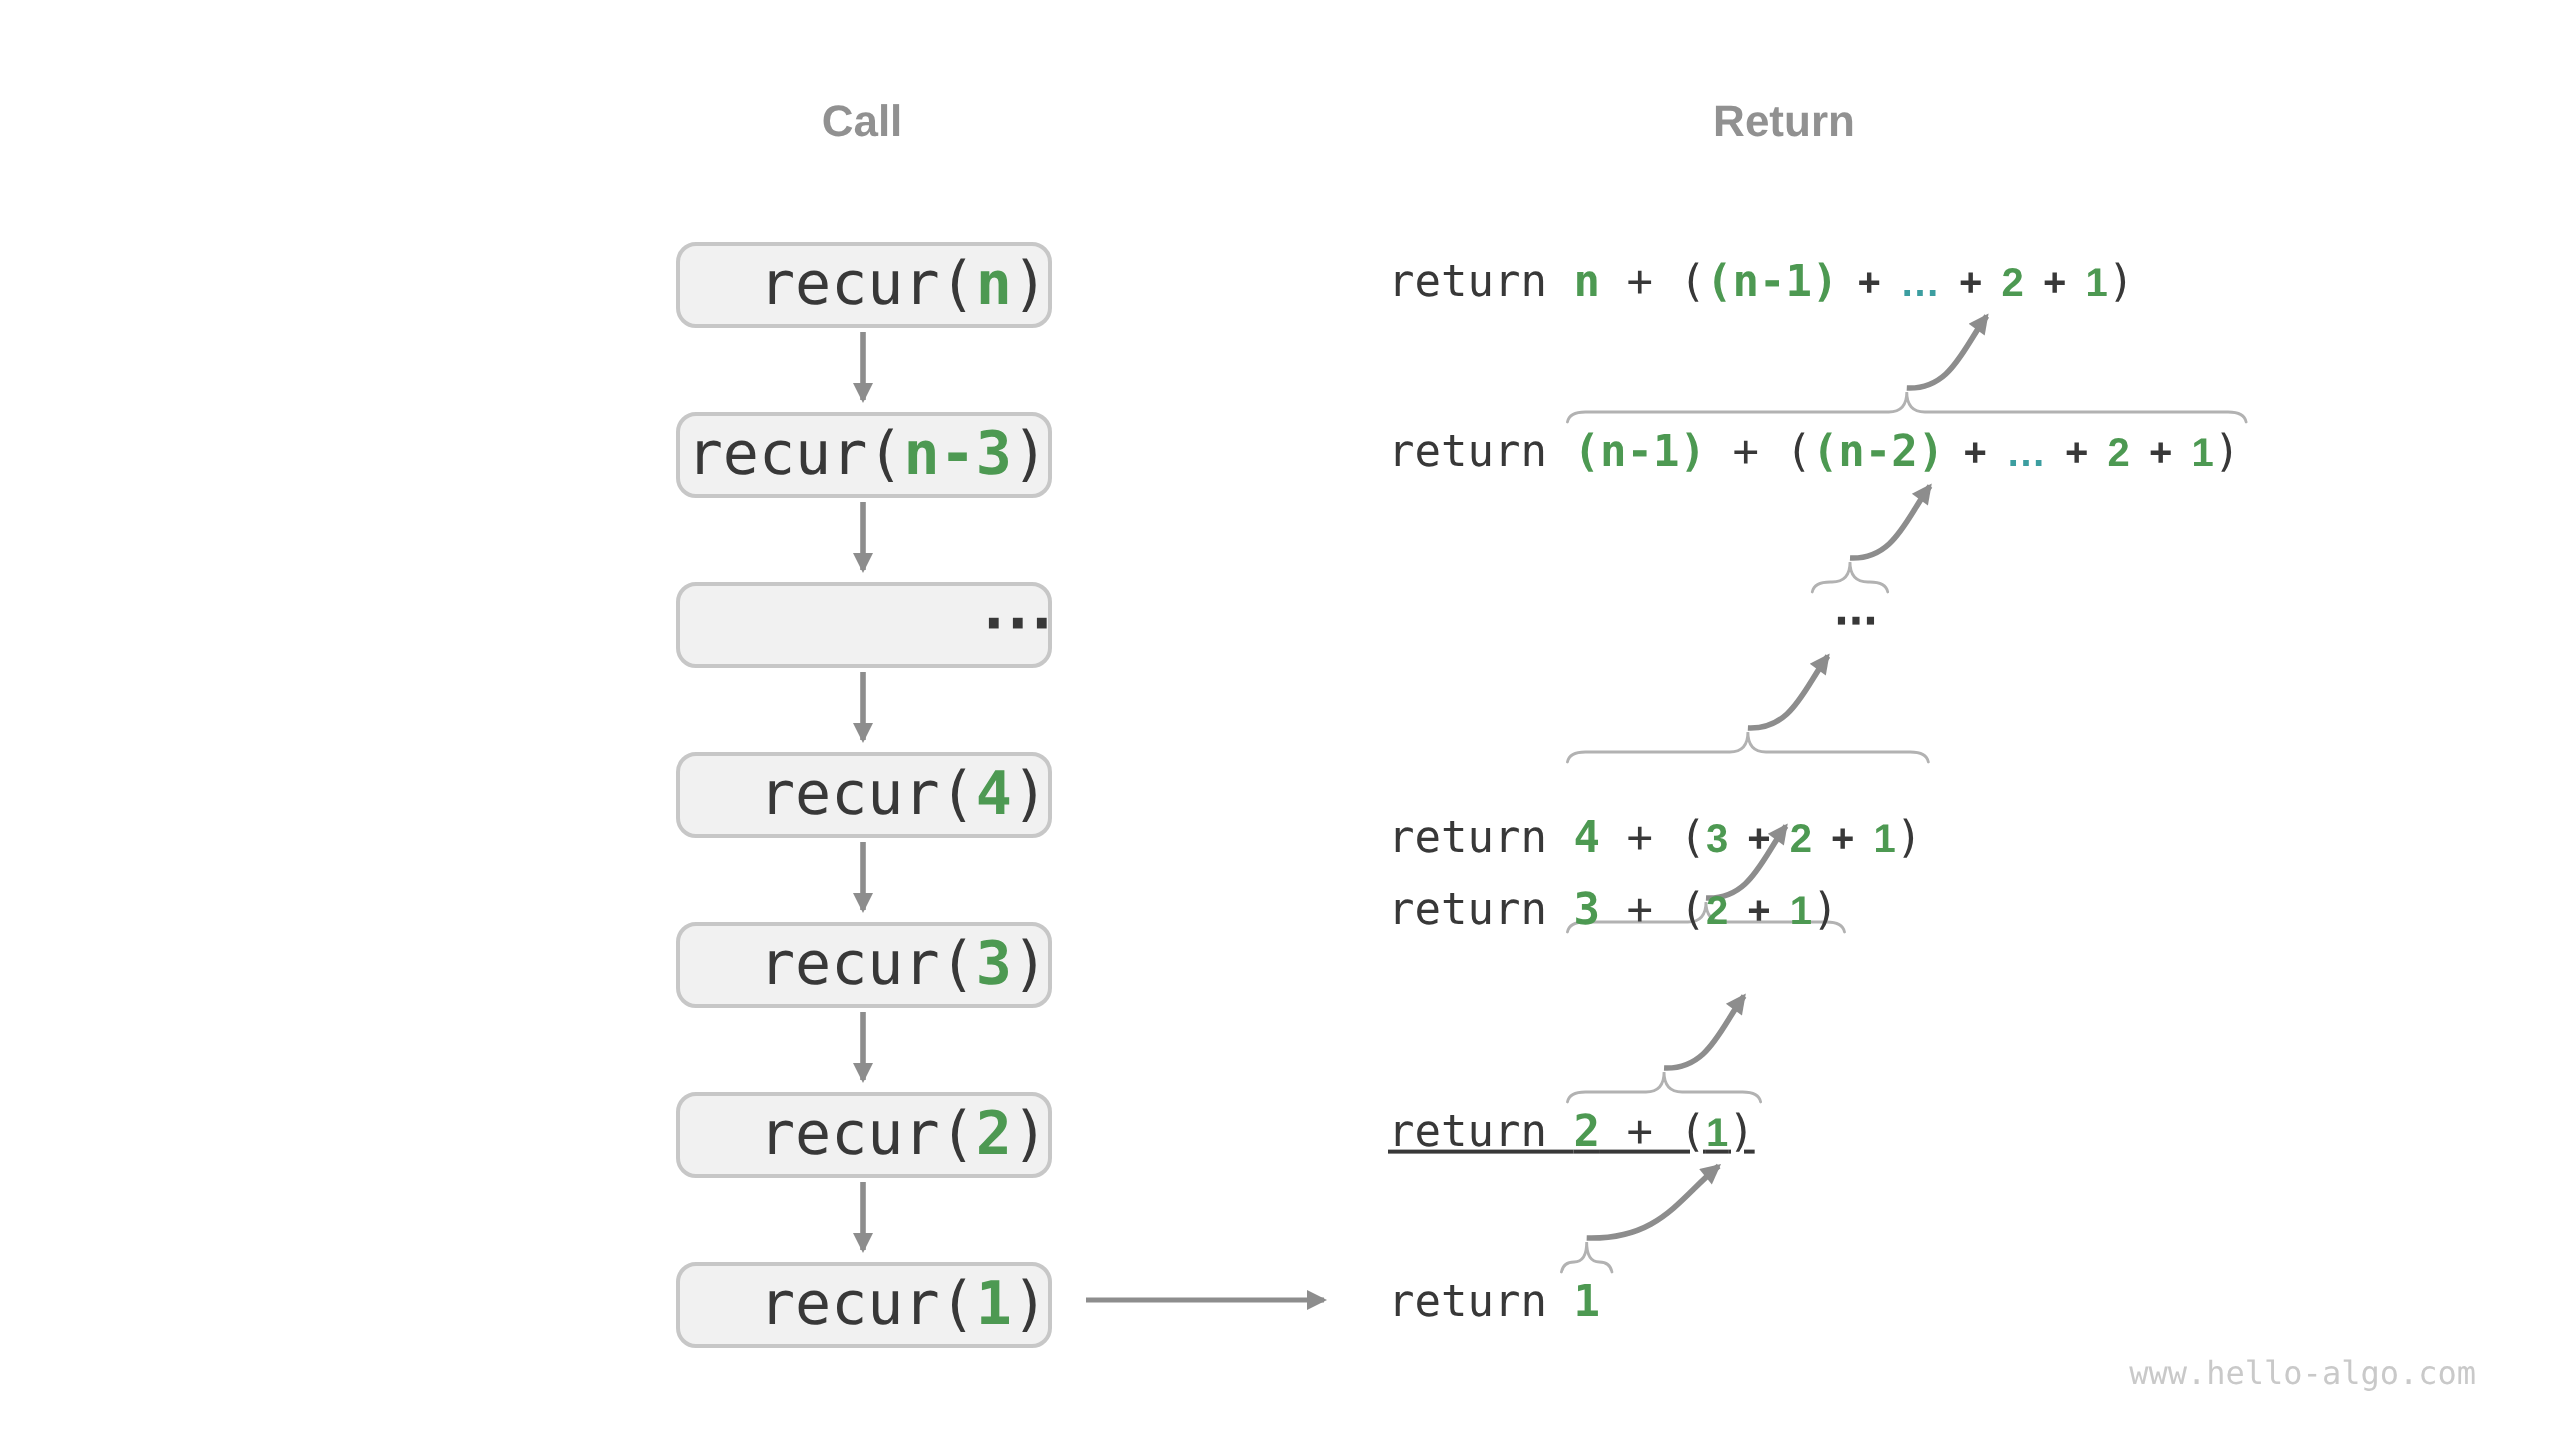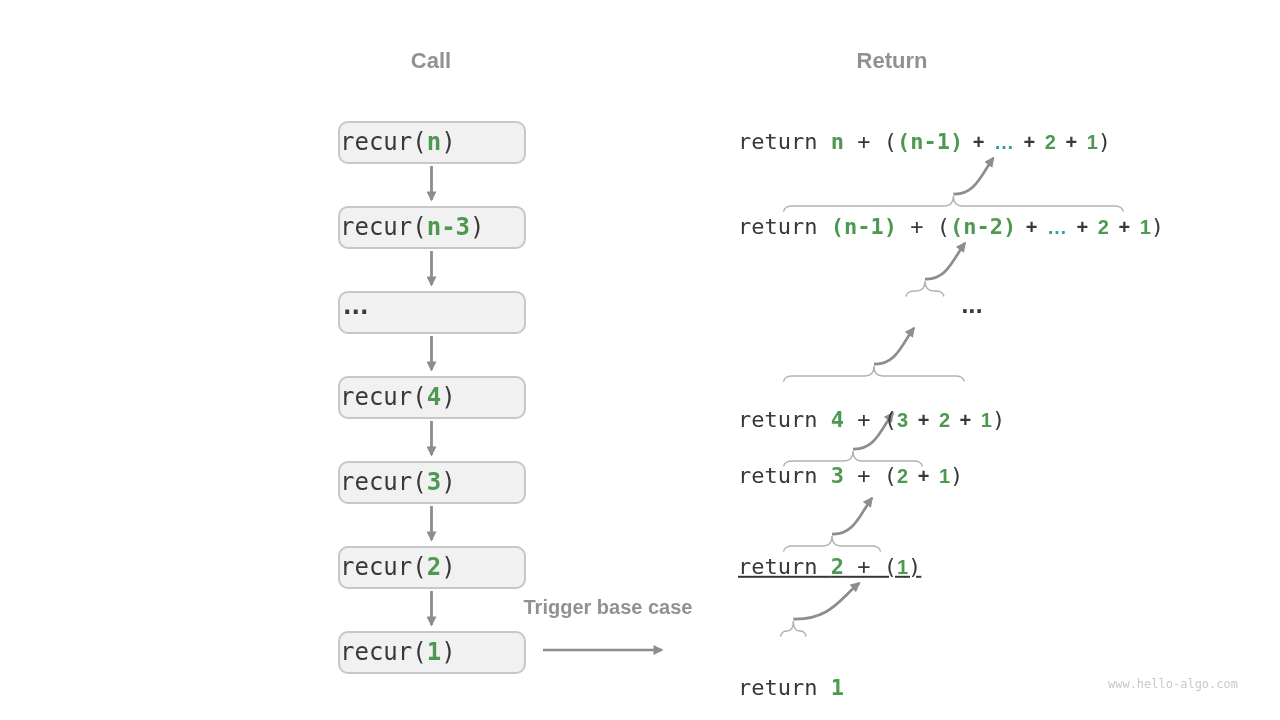--- a/index.html
+++ b/index.html
@@ -9,44 +9,44 @@
   }
   #arrow-layer{position:absolute;left:0;top:0;pointer-events:none;}
   .col-header{
     position:absolute;transform:translate(-50%,-50%);
     font-family:"Liberation Sans",sans-serif;font-weight:700;font-size:22px;
     color:var(--gray);white-space:nowrap;
   }
   .call-box{
     position:absolute;left:338px;width:188px;height:43px;box-sizing:border-box;
     background:var(--box-bg);border:2px solid var(--box-border);border-radius:10px;
-    display:flex;align-items:center;justify-content:flex-start;
-    font-size:24px;color:var(--dark);white-space:pre;
+    display:flex;align-items:center;justify-content:flex-end;
+    font-size:30px;color:var(--dark);white-space:pre;
   }
   .ret-line{
     position:absolute;left:694px;transform:translateY(-50%);
-    font-size:22px;color:var(--dark);white-space:pre;line-height:1.2;margin-left:44px;
+    font-size:22px;color:var(--dark);white-space:pre;line-height:1.2;
   }
   .ret-line.dots-line{left:925px;transform:translate(-50%,-50%);}
   .seg-m{color:var(--dark);}
   .seg-mg{color:var(--green);font-weight:600;}
   .seg-b,.seg-bg,.seg-bt{
     font-family:"Liberation Sans",sans-serif;font-weight:700;font-size:20px;word-spacing:4px;
   }
   .seg-b{color:var(--dark);}
   .seg-bg{color:var(--green);}
   .seg-bt{color:var(--teal);}
   .seg-dots{color:var(--dark);letter-spacing:-6px;font-weight:600;}
   .trigger-label{
     position:absolute;transform:translate(-50%,-50%);
     font-family:"Liberation Sans",sans-serif;font-weight:700;font-size:20px;
     color:var(--gray);white-space:nowrap;
   }
   .watermark{
-    position:absolute;right:42px;top:677px;font-size:12px;color:var(--watermark);
+    position:absolute;right:42px;top:677px;font-size:16px;color:var(--watermark);
     white-space:nowrap;
   }
 </style>
 </head>
 <body>
 
 <div id="canvas" style="--green: #4D9952; --teal: #3C9EA0; --dark: #383838; --gray: #919191; --box-bg: #F1F1F1; --box-border: #C7C7C7; --watermark: #C9C9C9;">
   <svg id="arrow-layer" width="1280" height="720">
     <defs>
       <marker id="ah" viewBox="0 0 10 10" refX="8.5" refY="5" markerWidth="11" markerHeight="10" markerUnits="userSpaceOnUse" orient="auto-start-reverse">
@@ -84,23 +84,22 @@
   <div id="rows-container">
       <div class="call-box" style="top: 120.5px;"><span class="seg-m">recur(</span><span class="seg-mg">n</span><span class="seg-m">)</span></div>
       <div class="ret-line" style="top: 142px;"><span><span class="seg-m">return </span></span><span><span class="seg-mg">n</span><span class="seg-m"> + (</span><span class="seg-mg">(n-1)</span><span class="seg-b"> + </span><span class="seg-bt">…</span><span class="seg-b"> + </span><span class="seg-bg">2</span><span class="seg-b"> + </span><span class="seg-bg">1</span><span class="seg-m">)</span></span></div>
       <div class="call-box" style="top: 205.5px;"><span class="seg-m">recur(</span><span class="seg-mg">n-3</span><span class="seg-m">)</span></div>
       <div class="ret-line" style="top: 227px;"><span><span class="seg-m">return </span></span><span><span class="seg-mg">(n-1)</span><span class="seg-m"> + (</span><span class="seg-mg">(n-2)</span><span class="seg-b"> + </span><span class="seg-bt">…</span><span class="seg-b"> + </span><span class="seg-bg">2</span><span class="seg-b"> + </span><span class="seg-bg">1</span><span class="seg-m">)</span></span></div>
       <div class="call-box" style="top: 290.5px;"><span class="seg-dots">···</span></div>
       <div class="ret-line dots-line" style="top: 312px;"><span></span><span><span class="seg-dots">···</span></span></div>
       <div class="call-box" style="top: 375.5px;"><span class="seg-m">recur(</span><span class="seg-mg">4</span><span class="seg-m">)</span></div>
       <div class="ret-line" style="top: 420px;"><span><span class="seg-m">return </span></span><span><span class="seg-mg">4</span><span class="seg-m"> + (</span><span class="seg-bg">3</span><span class="seg-b"> + </span><span class="seg-bg">2</span><span class="seg-b"> + </span><span class="seg-bg">1</span><span class="seg-m">)</span></span></div>
       <div class="call-box" style="top: 460.5px;"><span class="seg-m">recur(</span><span class="seg-mg">3</span><span class="seg-m">)</span></div>
-      <div class="ret-line" style="top: 476px;"><span><span class="seg-m">return </span></span><span><span class="seg-mg">3</span><span class="seg-m"> + (</span><span class="seg-bg">2</span><span class="seg-b"> + </span><span class="seg-bg">1</span><span class="seg-m">)</span></span></div>
+      <div class="ret-line" style="top: 456px;"><span><span class="seg-m">return </span></span><span><span class="seg-mg">3</span><span class="seg-m"> + (</span><span class="seg-bg">2</span><span class="seg-b"> + </span><span class="seg-bg">1</span><span class="seg-m">)</span></span></div>
       <div class="call-box" style="top: 545.5px;"><span class="seg-m">recur(</span><span class="seg-mg">2</span><span class="seg-m">)</span></div>
       <div class="ret-line" style="top: 567px; text-decoration: underline;"><span><span class="seg-m">return </span></span><span><span class="seg-mg">2</span><span class="seg-m"> + (</span><span class="seg-bg">1</span><span class="seg-m">)</span></span></div>
       <div class="call-box" style="top: 630.5px;"><span class="seg-m">recur(</span><span class="seg-mg">1</span><span class="seg-m">)</span></div>
-      <div class="ret-line" style="top: 688px;"><span><span class="seg-m">return </span></span><span><span class="seg-mg">1</span></span></div>
+      <div class="ret-line" style="top: 652px;"><span><span class="seg-m">return </span></span><span><span class="seg-mg">1</span></span></div>
     </div>
 
-  <div class="trigger-label" style="left:608px;top:607px">Trigger base case</div>
 
   <div class="watermark">www.hello-algo.com</div>
 </div>
 
 </body></html>

